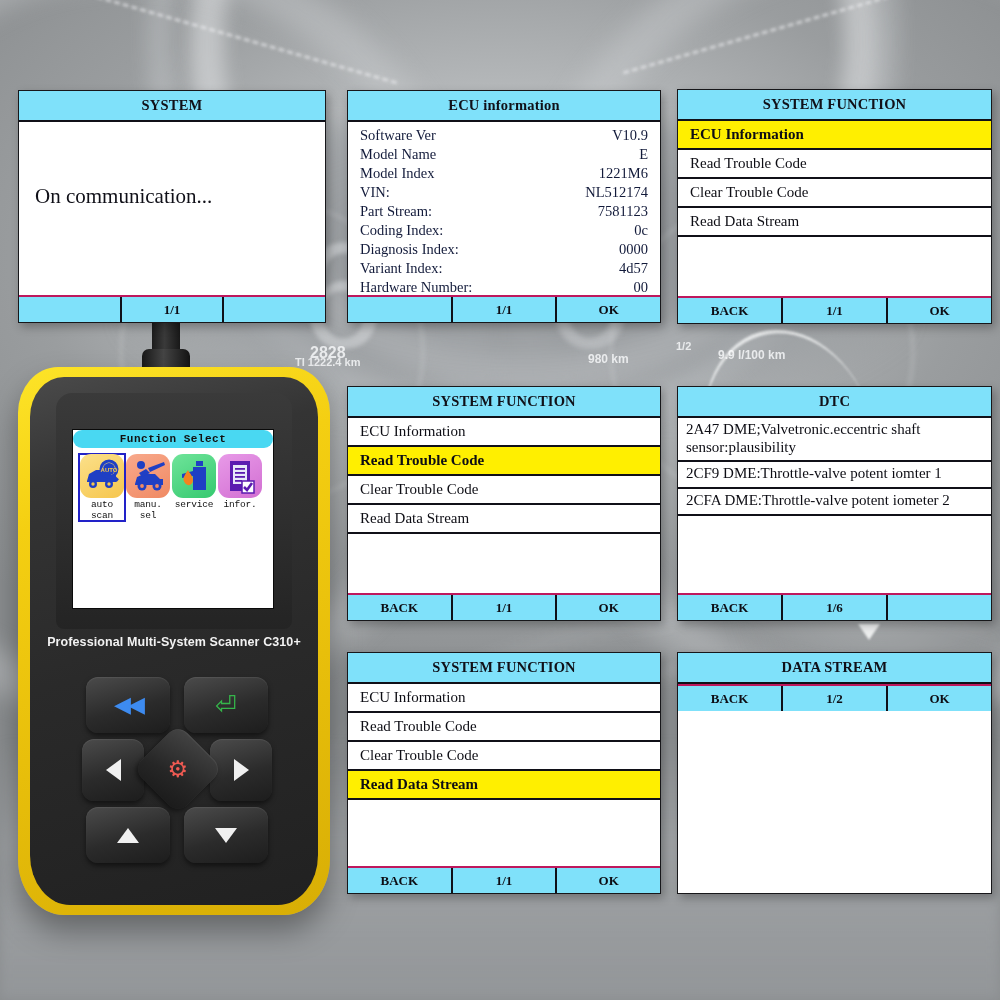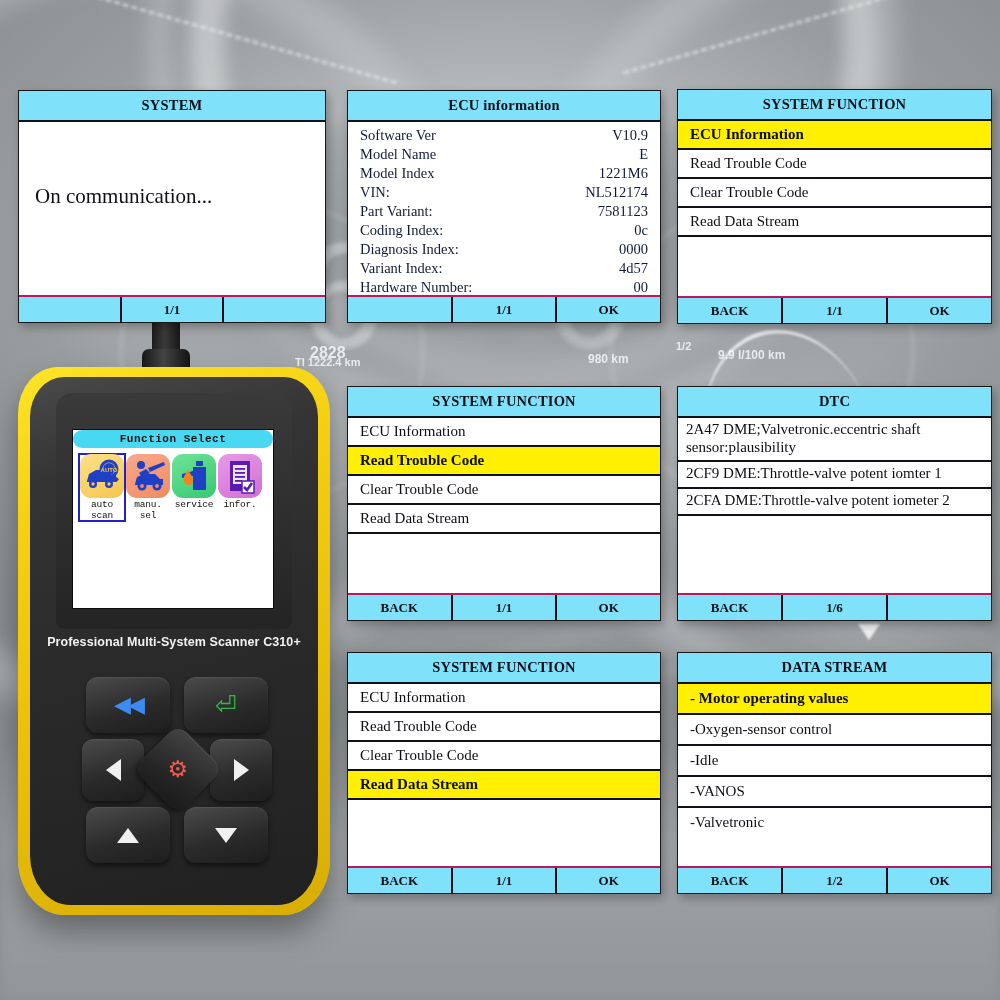--- a/index.html
+++ b/index.html
@@ -421,21 +421,21 @@
       </div>
     <div class="ecu-line">
         <span class="k">Model Index</span>
         <span class="v">1221M6</span>
       </div>
     <div class="ecu-line">
         <span class="k">VIN:</span>
         <span class="v">NL512174</span>
       </div>
     <div class="ecu-line">
-        <span class="k">Part Variant:</span>
+        <span class="k">Part Stream:</span>
         <span class="v">7581123</span>
       </div>
     <div class="ecu-line">
         <span class="k">Coding Index:</span>
         <span class="v">0c</span>
       </div>
     <div class="ecu-line">
         <span class="k">Diagnosis Index:</span>
         <span class="v">0000</span>
       </div>
@@ -513,25 +513,18 @@
   </div>
   <div class="p-foot">
     <div>BACK</div>
     <div>1/1</div>
     <div>OK</div>
   </div>
 </div>
 
 <div class="panel" style="left:677px;top:652px;width:313px;height:240px;">
   <div class="p-head">DATA  STREAM</div>
-  <div class="p-body">
-    <div class="row hl" style="padding-top:6px;padding-bottom:6px;">- Motor  operating  values</div>
-    <div class="row" style="padding-top:6px;padding-bottom:6px;">-Oxygen-sensor  control</div>
-    <div class="row" style="padding-top:6px;padding-bottom:6px;">-Idle</div>
-    <div class="row" style="padding-top:6px;padding-bottom:6px;">-VANOS</div>
-    <div class="row" style="padding-top:6px;padding-bottom:6px;border-bottom:none;">-Valvetronic</div>
-  </div>
   <div class="p-foot">
     <div>BACK</div>
     <div>1/2</div>
     <div>OK</div>
   </div>
 </div>
 
 </body></html>

